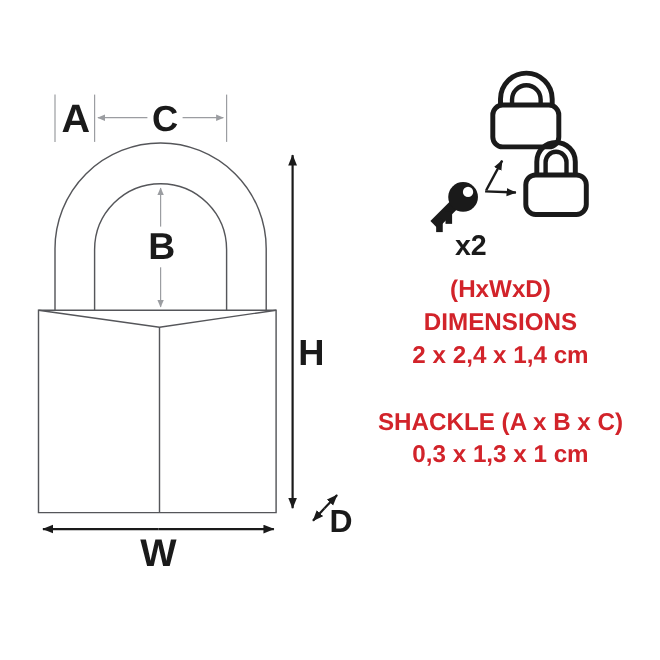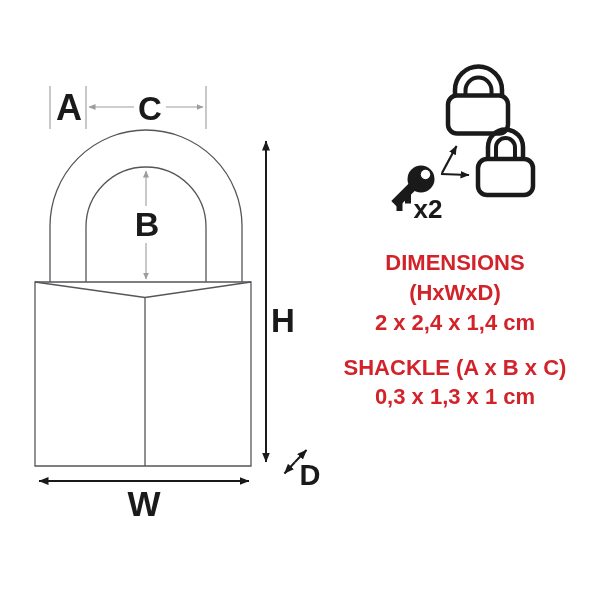--- a/index.html
+++ b/index.html
@@ -29,27 +29,27 @@
   .lbl{
     position:absolute;transform:translate(-50%,-50%);
     font-weight:bold;color:var(--ink,#1a1a1a);line-height:1;white-space:nowrap;
   }
   #lbl-a{left:69px;top:108px;font-size:36px;}
   #lbl-c{left:150px;top:108px;font-size:33px;}
   #lbl-b{left:147px;top:224px;font-size:34px;}
   #lbl-h{left:283px;top:320px;font-size:33px;}
   #lbl-w{left:144px;top:503px;font-size:35px;}
   #lbl-d{left:310px;top:475px;font-size:29px;}
-  #lbl-x2{left:428px;top:209px;font-size:26px;}
+  #lbl-x2{left:428px;top:223px;font-size:26px;}
   .specs{
     position:absolute;left:455px;top:248px;transform:translateX(-50%);
     text-align:center;color:var(--accent-red,#d2232a);font-weight:bold;
     font-size:22px;line-height:30px;white-space:nowrap;
   }
-  .specs .block2{margin-top:16px;line-height:28px;}
+  .specs .block2{margin-top:32px;line-height:28px;}
 </style>
 </head>
 <body>
 
 <div class="canvas">
 
   <svg width="600" height="600" viewBox="0 0 600 600">
     <defs>
       <marker id="mb" markerUnits="userSpaceOnUse" markerWidth="12" markerHeight="10" refX="9.5" refY="4" orient="auto">
         <path d="M0,0 L10,4 L0,8 Z" class="solid"></path>
@@ -131,20 +131,20 @@
 
   <div class="lbl" id="lbl-a">A</div>
   <div class="lbl" id="lbl-c">C</div>
   <div class="lbl" id="lbl-b">B</div>
   <div class="lbl" id="lbl-h">H</div>
   <div class="lbl" id="lbl-w">W</div>
   <div class="lbl" id="lbl-d">D</div>
   <div class="lbl" id="lbl-x2">x2</div>
 
   <div class="specs">
+    <div>(HxWxD)</div>
     <div>DIMENSIONS</div>
-    <div>(HxWxD)</div>
     <div>2 x 2,4 x 1,4 cm</div>
     <div class="block2">SHACKLE (A x B x C)</div>
     <div>0,3 x 1,3 x 1 cm</div>
   </div>
 
 </div>
 
 </body></html>

